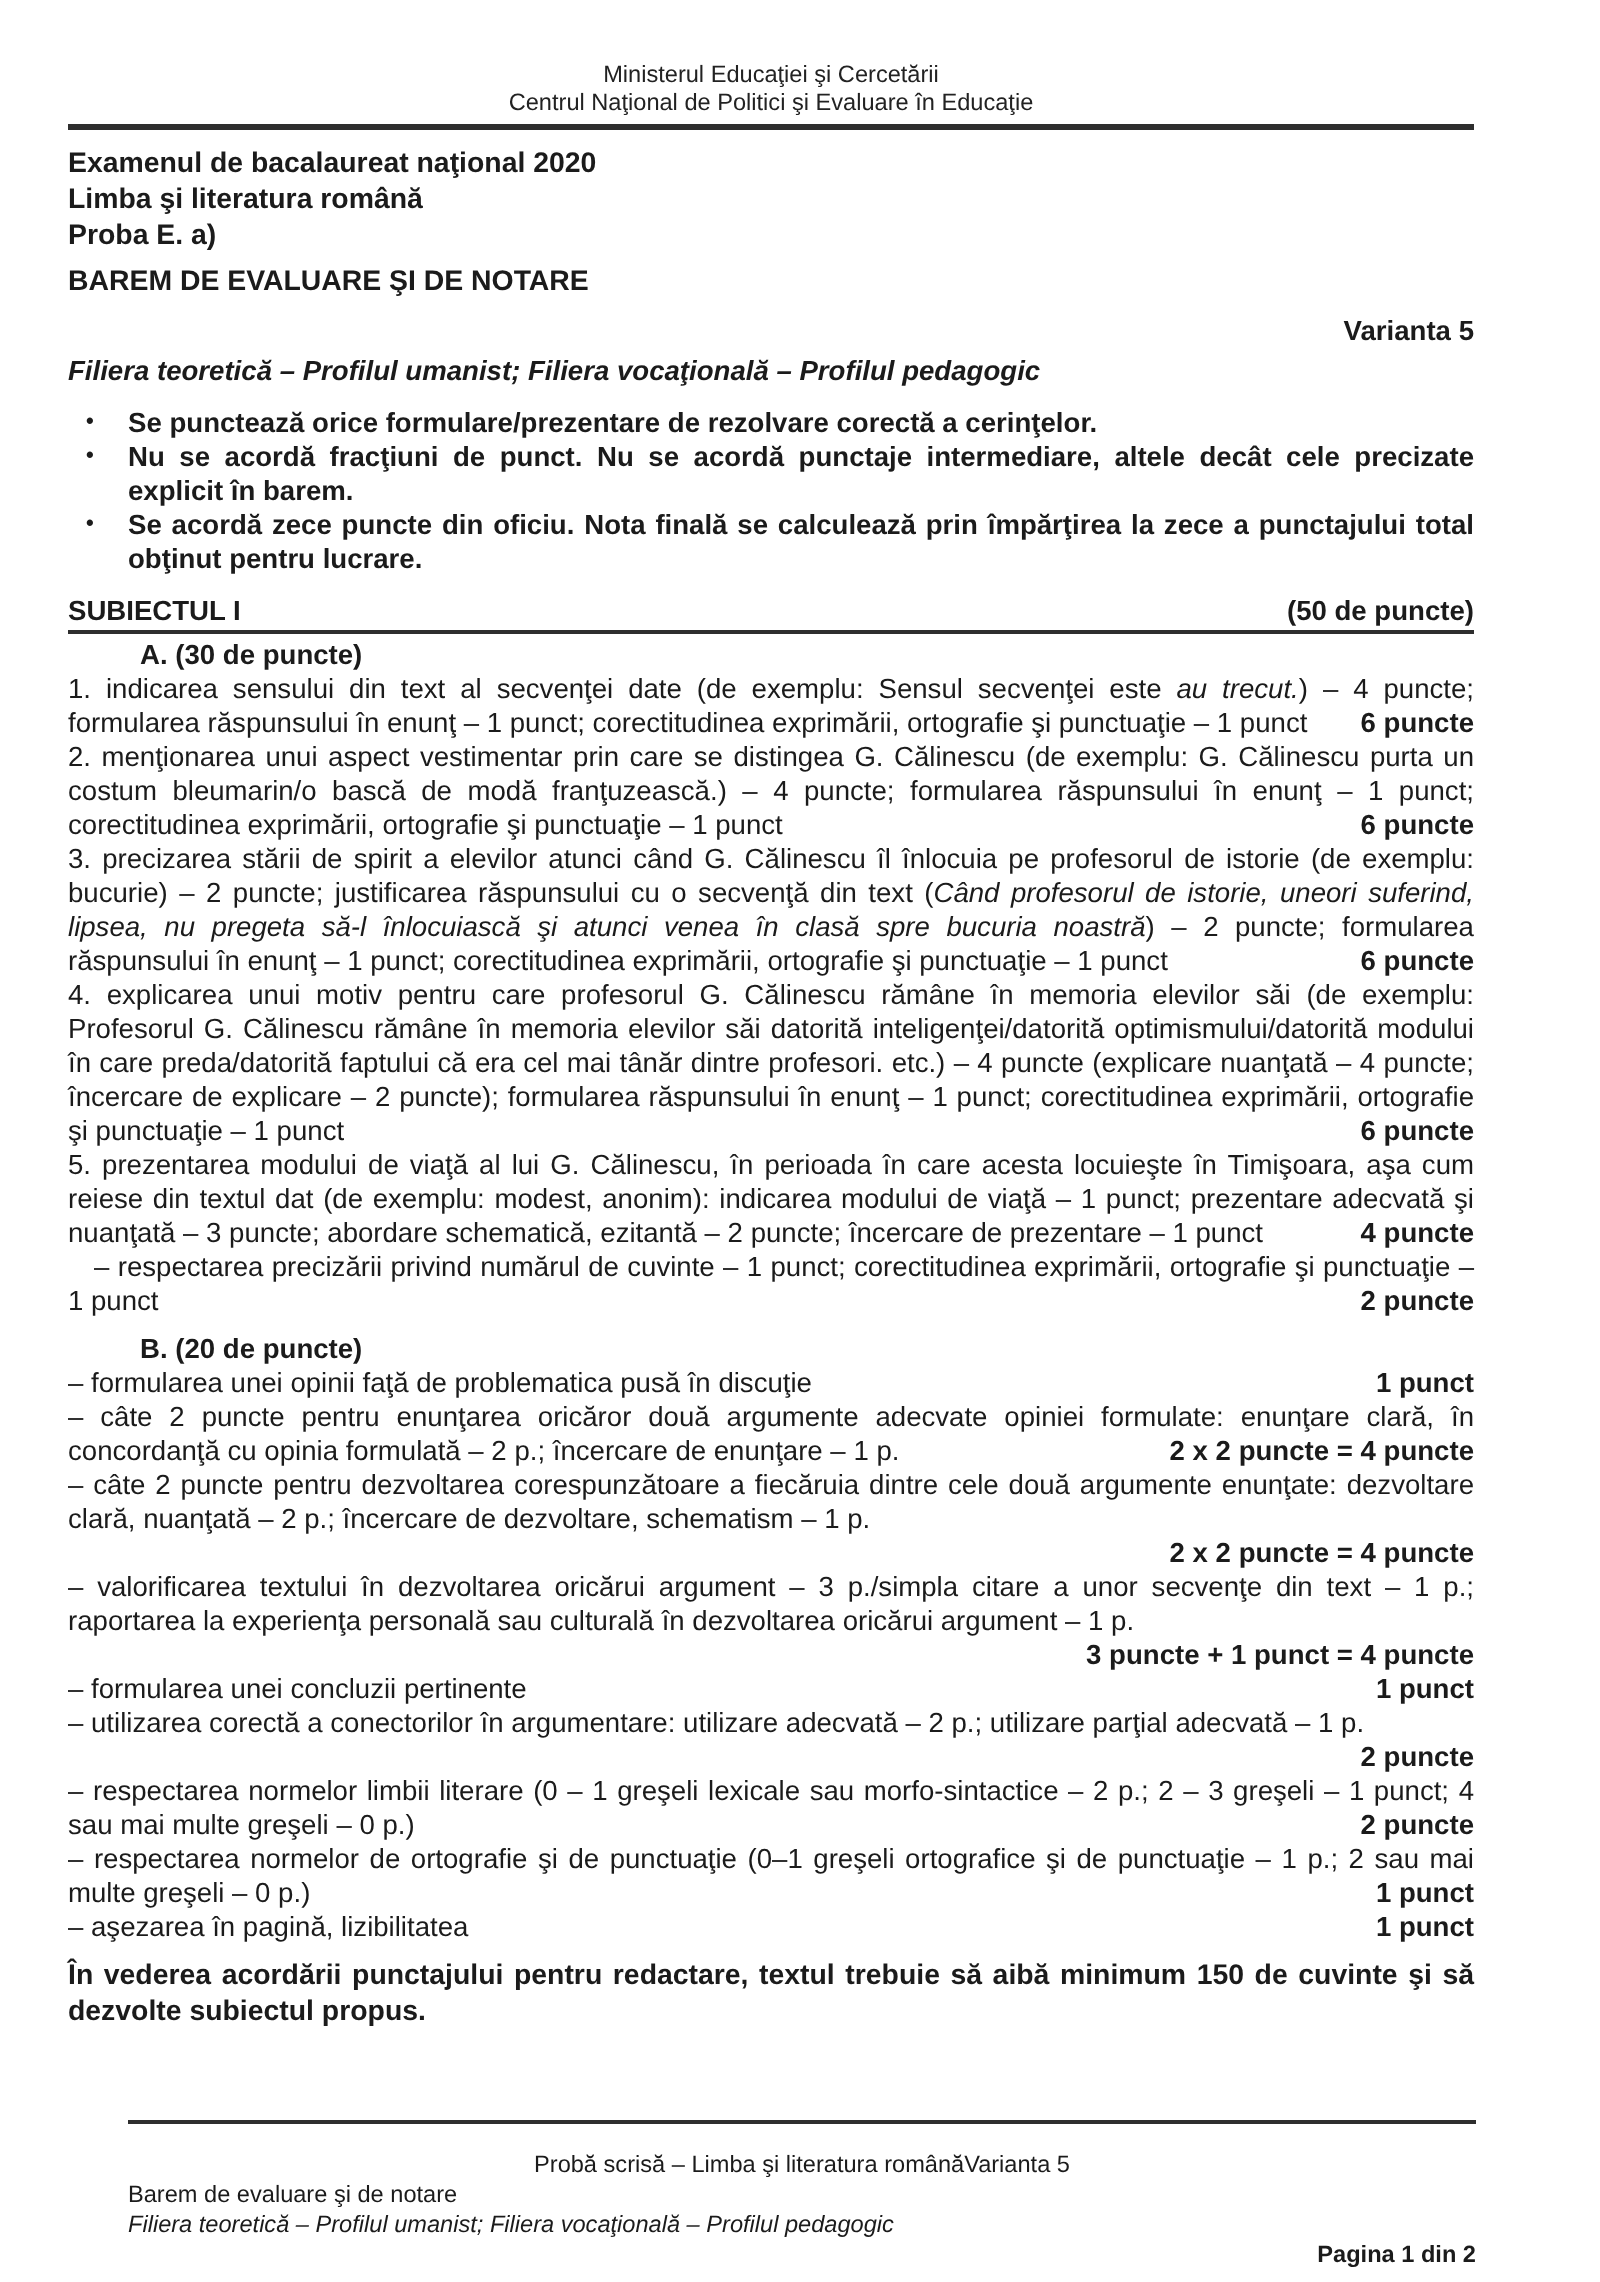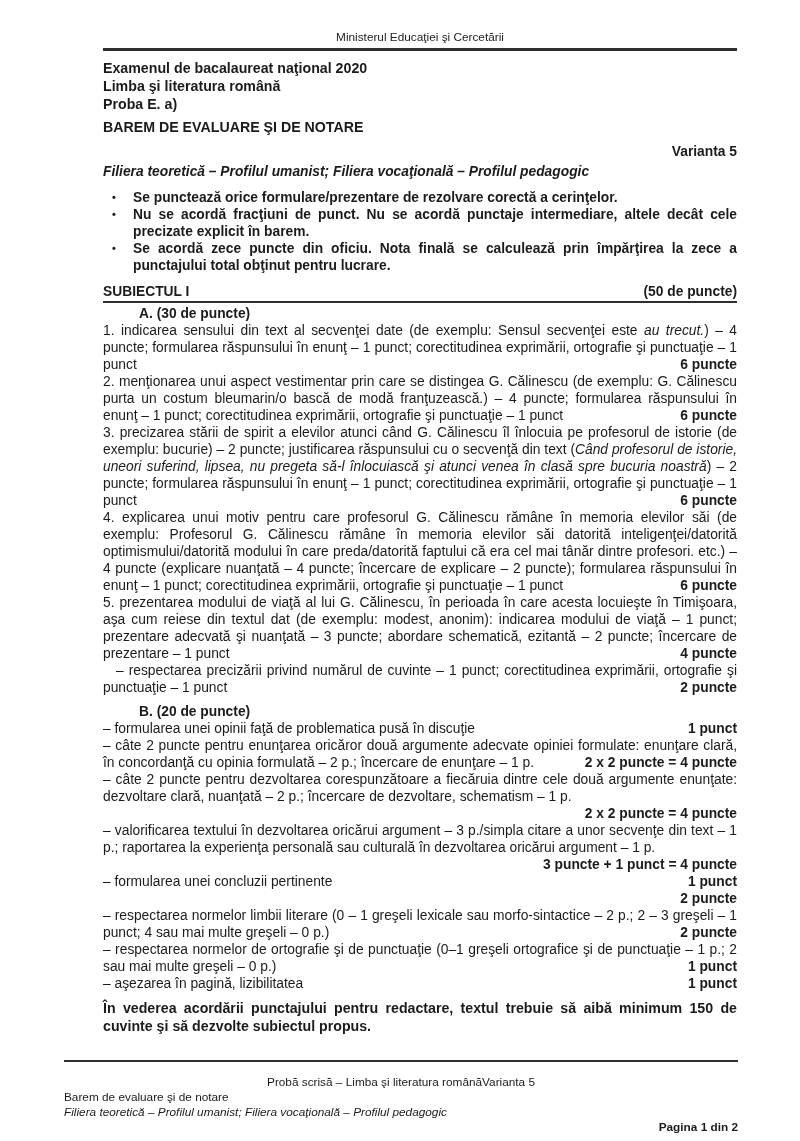--- a/index.html
+++ b/index.html
@@ -7,21 +7,21 @@
   body {
     width: 800px; height: 1141px;
     background: #ffffff;
     font-family: "Liberation Sans", "DejaVu Sans", sans-serif;
     color: #1b1b1b;
     -webkit-font-smoothing: antialiased;
   }
   .page {
     position: relative;
     width: 800px; height: 1141px;
-    padding: 30px 63px 0 103px;
+    padding: 30px 63px 0 34px;
     overflow: hidden;
     font-size: 13.8px;
     line-height: 17px;
   }
   p { margin: 0; }
   .org { text-align: center; font-size: 11.8px; line-height: 14px; color: #222; }
   .head-rule { border: 0; border-top: 3px solid #2e2e2e; margin: 4px 0 8px; }
   .ctitle { text-align: left; font-weight: bold; font-size: 14.2px; line-height: 18px; }
   .barem { margin-top: 5px; }
   .variant { text-align: right; font-weight: bold; margin-top: 7px; }
@@ -54,20 +54,21 @@
   .f-row { display: flex; justify-content: center; margin-top: 13px; }
   .f-filiera { font-style: italic; }
   .f-page { text-align: right; font-weight: bold; }
 </style>
 </head>
 <body>
 
 <div class="page">
 
   <p class="org">Ministerul Educaţiei şi Cercetării</p>
+  <p class="org">Centrul Naţional de Politici şi Evaluare în Educaţie</p>
   <hr class="head-rule">
 
   <p class="ctitle">Examenul de bacalaureat naţional 2020</p>
   <p class="ctitle">Limba şi literatura română</p>
   <p class="ctitle">Proba E. a)</p>
   <p class="ctitle barem">BAREM DE EVALUARE ŞI DE NOTARE</p>
   <p class="variant">Varianta 5</p>
   <p class="filiera">Filiera teoretică – Profilul umanist; Filiera vocaţională – Profilul pedagogic</p>
 
   <div class="rules" id="rules">
@@ -102,21 +103,21 @@
       </div>
       <div class="section">
         <p class="sec-heading">B. (20 de puncte)</p>
         <p class="item"><span>– formularea unei opinii faţă de problematica pusă în discuţie</span><span class="score">1 punct</span></p>
         <p class="item"><span>– câte 2 puncte pentru enunţarea oricăror două argumente adecvate opiniei formulate: enunţare clară, în concordanţă cu opinia formulată – 2 p.; încercare de enunţare – 1 p.</span><span class="score">2 x 2 puncte = 4 puncte</span></p>
         <p class="item"><span>– câte 2 puncte pentru dezvoltarea corespunzătoare a fiecăruia dintre cele două argumente enunţate: dezvoltare clară, nuanţată – 2 p.; încercare de dezvoltare, schematism – 1 p.</span></p>
         <p class="score-line">2 x 2 puncte = 4 puncte</p>
         <p class="item"><span>– valorificarea textului în dezvoltarea oricărui argument – 3 p./simpla citare a unor secvenţe din text – 1 p.; raportarea la experienţa personală sau culturală în dezvoltarea oricărui argument – 1 p.</span></p>
         <p class="score-line">3 puncte + 1 punct = 4 puncte</p>
         <p class="item"><span>– formularea unei concluzii pertinente</span><span class="score">1 punct</span></p>
-        <p class="item"><span class="score">2 puncte</span></p>
+        <p class="item"><span>– utilizarea corectă a conectorilor în argumentare: utilizare adecvată – 2 p.; utilizare parţial adecvată – 1 p.</span><span class="score">2 puncte</span></p>
         <p class="item"><span>– respectarea normelor limbii literare (0 – 1 greşeli lexicale sau morfo-sintactice – 2 p.; 2 – 3 greşeli – 1 punct; 4 sau mai multe greşeli – 0 p.)</span><span class="score">2 puncte</span></p>
         <p class="item"><span>– respectarea normelor de ortografie şi de punctuaţie (0–1 greşeli ortografice şi de punctuaţie – 1 p.; 2 sau mai multe greşeli – 0 p.)</span><span class="score">1 punct</span></p>
         <p class="item"><span>– aşezarea în pagină, lizibilitatea</span><span class="score">1 punct</span></p>
       </div>
     </div>
 
   <p class="note">În vederea acordării punctajului pentru redactare, textul trebuie să aibă minimum 150 de cuvinte şi să dezvolte subiectul propus.</p>
 
   <div class="footer">
     <hr class="footer-rule">

